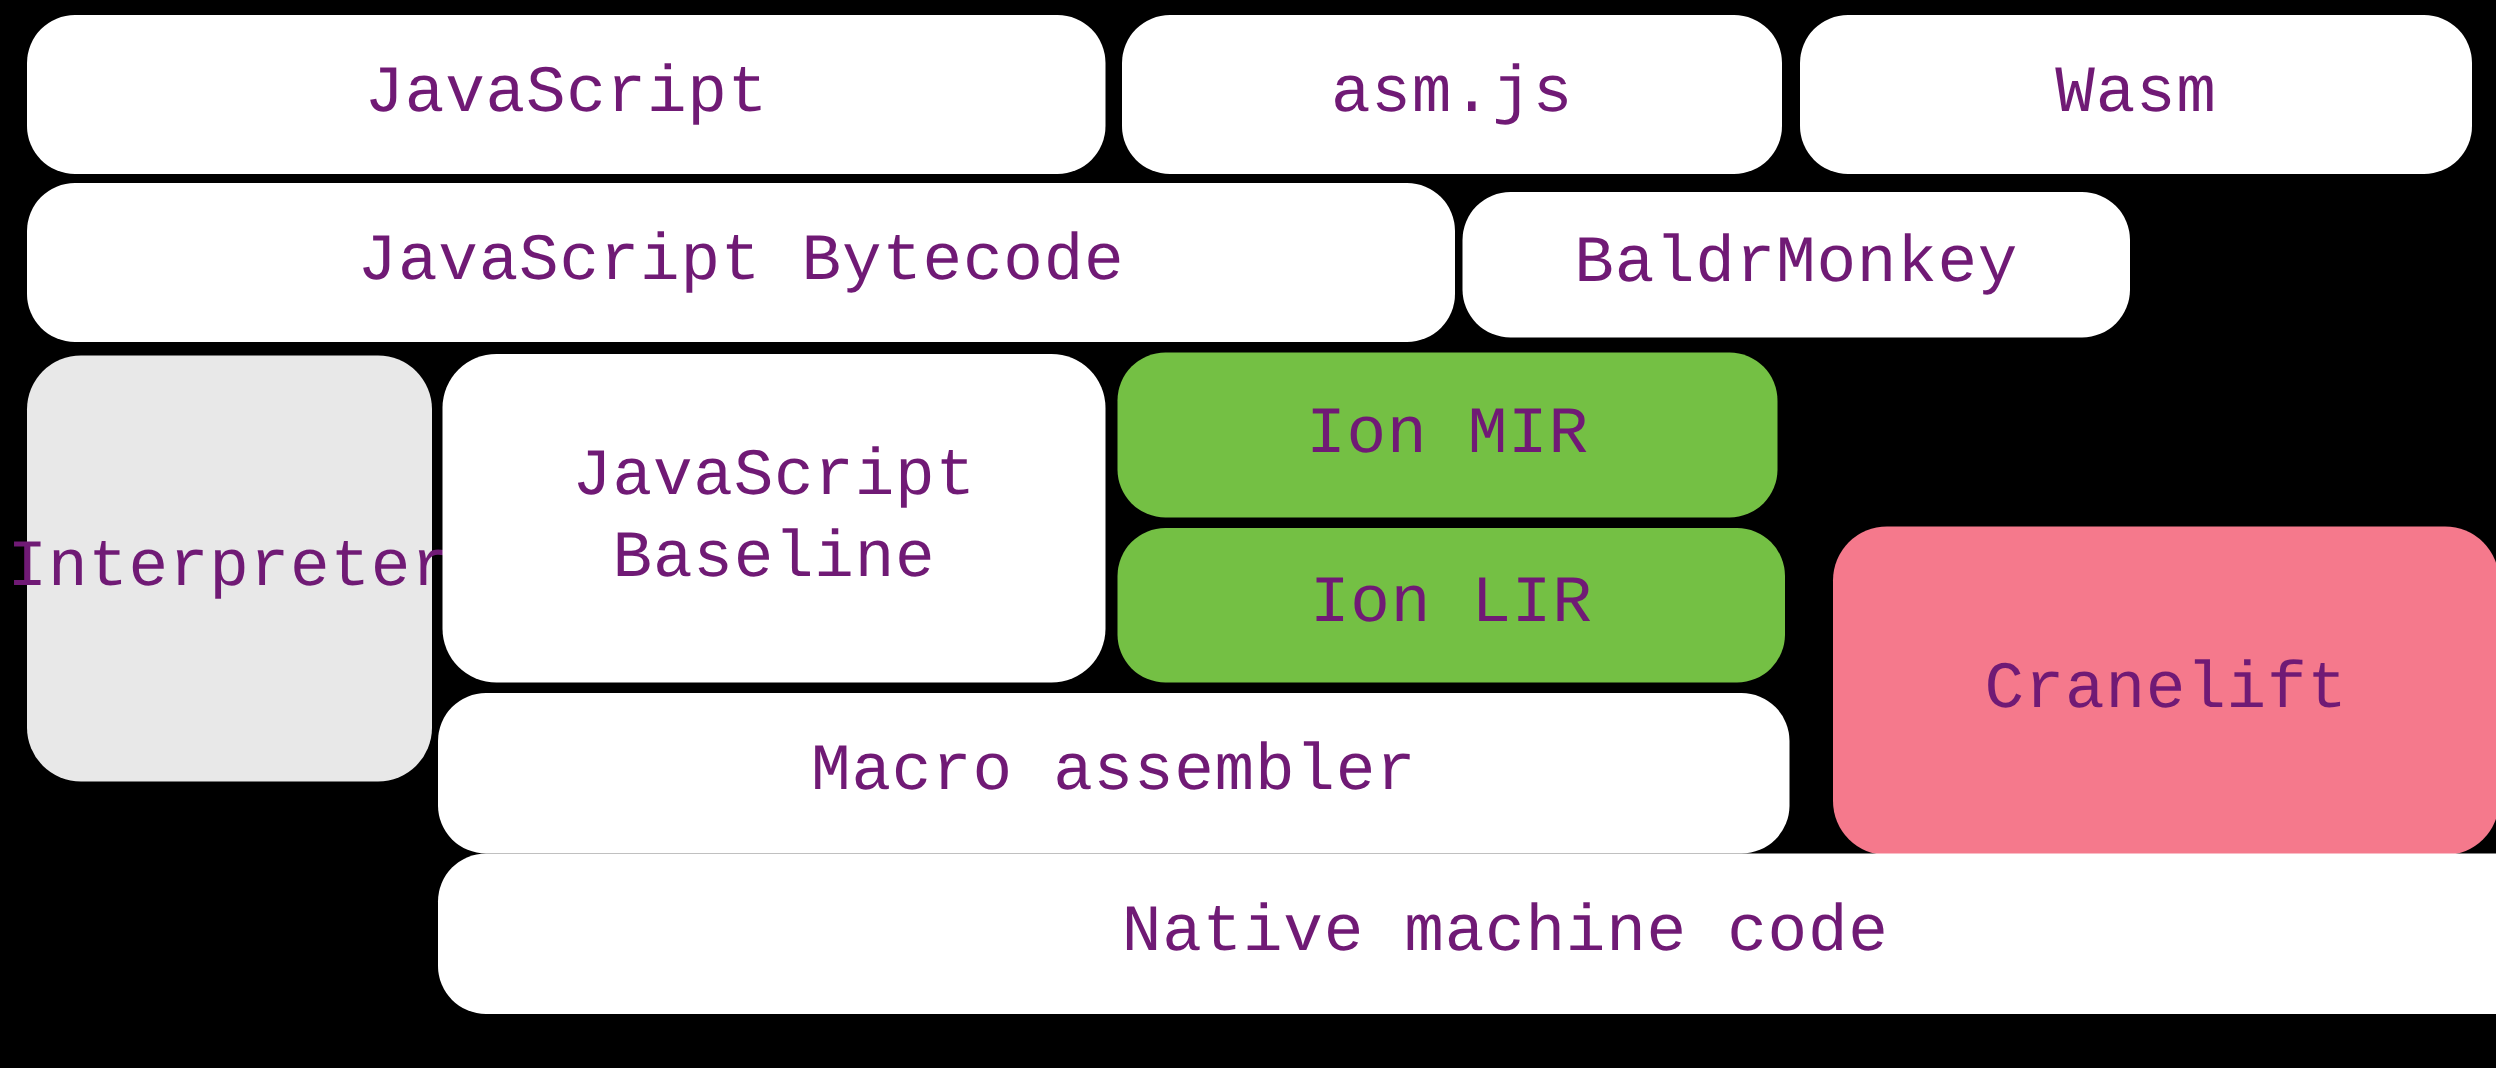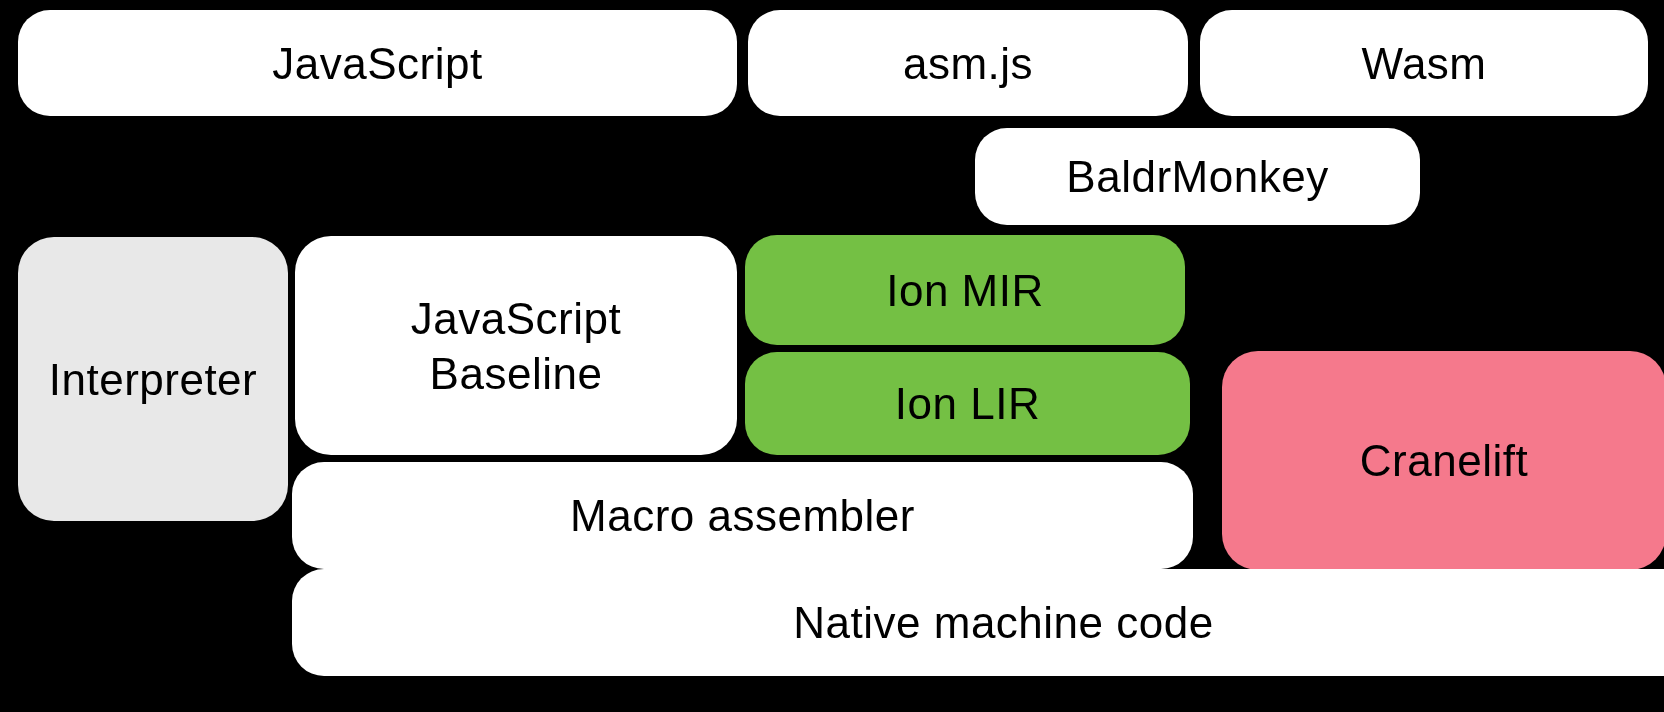--- a/index.html
+++ b/index.html
@@ -14,24 +14,25 @@
     background:#000;
     overflow:hidden;
   }
   .box{
     position:absolute;
     border-radius:32px;
     display:flex;
     align-items:center;
     justify-content:center;
     text-align:center;
-    color:#000000;
+    color:#701a75;
     font-size:44px;
     line-height:1.25;
     letter-spacing:0.5px;
+    font-family:Liberation Mono, monospace;
   }
   .white{background:#ffffff;}
   .gray{background:#e8e8e8;}
   .green{background:#74c044;}
   .pink{background:#f5798c;margin-left:24px;}
 
   
   .b-javascript{left:18px;  top:10px;  width:719px; height:106px;}
   .b-asmjs     {left:748px; top:10px;  width:440px; height:106px;}
   .b-wasm      {left:1200px;top:10px;  width:448px; height:106px;}
@@ -55,20 +56,21 @@
 <body>
 
 <div class="stage">
 
   <div class="box white b-javascript">JavaScript</div>
 
   <div class="box white b-asmjs">asm.js</div>
 
   <div class="box white b-wasm">Wasm</div>
 
+  <div class="box white b-bytecode">JavaScript Bytecode</div>
 
   <div class="box white b-baldr">BaldrMonkey</div>
 
   <div class="box gray b-interp">Interpreter</div>
 
   <div class="box white b-baseline two-line">
     <div>
       <span>JavaScript</span>
       <span>Baseline</span>
     </div>

